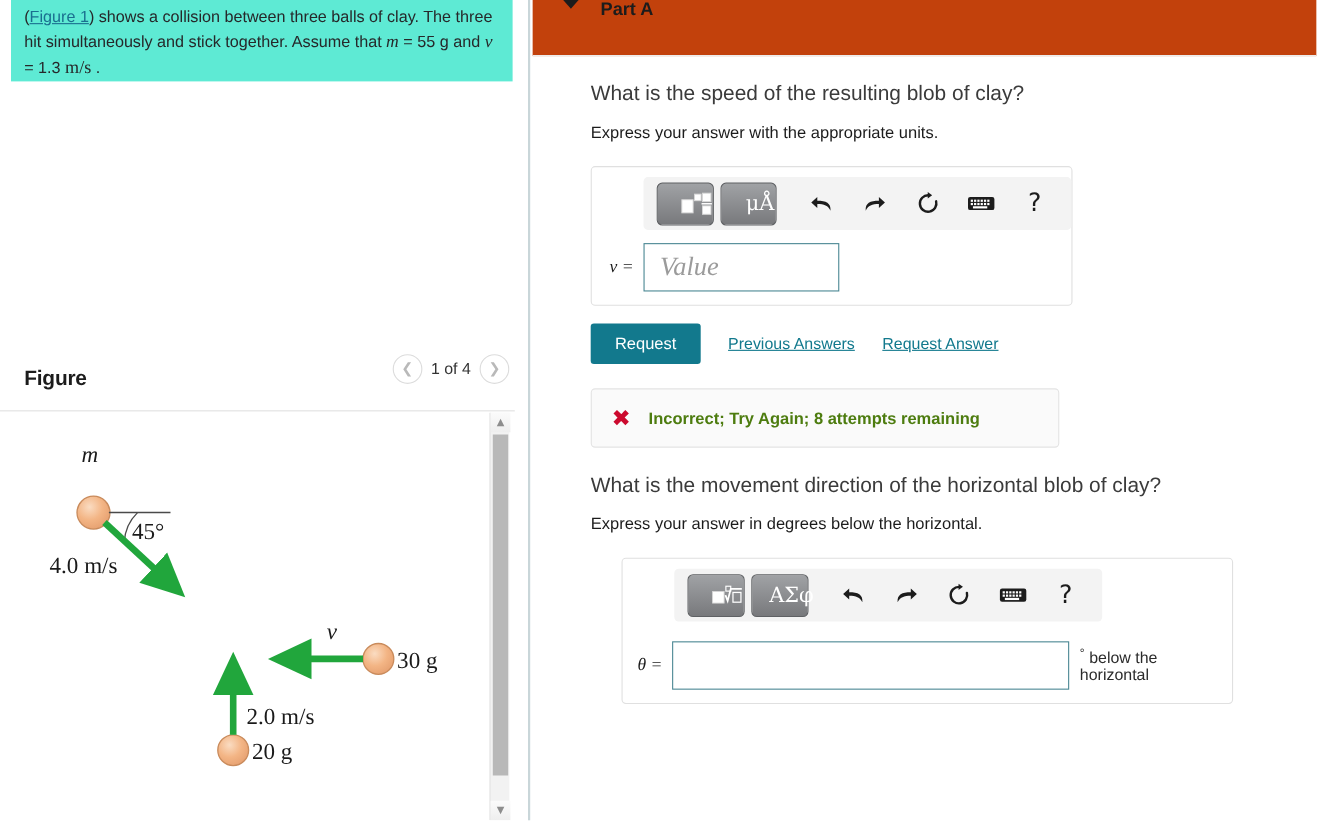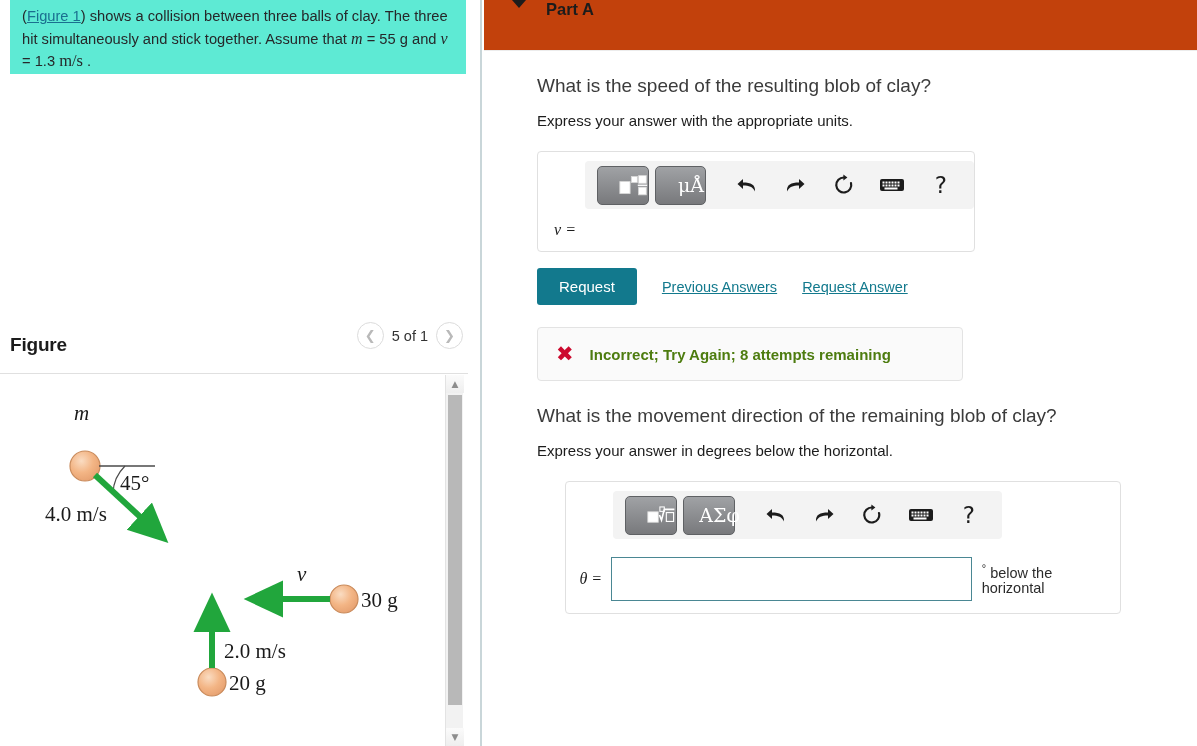--- a/index.html
+++ b/index.html
@@ -35,21 +35,21 @@
   }
   .mvar { font-family: "Liberation Serif", serif; font-style: italic; font-size: 16px; }
   .munit { font-family: "Liberation Serif", serif; font-size: 16.5px; }
 
   .figure-header {
     position: absolute; left: 0; top: 334px;
     width: 468px; height: 40px;
     border-bottom: 1px solid #e0e0e0;
   }
   .figure-title {
-    position: absolute; left: 10px; top: 0;
+    position: absolute; left: 22px; top: 0;
     font-size: 19px; font-weight: bold; color: #1c1c1c;
     letter-spacing: -0.2px;
   }
   .fig-nav {
     position: absolute; right: 5px; top: -12px;
     display: flex; align-items: center; gap: 8px;
   }
   .nav-circle {
     width: 27px; height: 27px; border-radius: 50%;
     border: 1px solid #dcdcdc; background: #fff;
@@ -216,21 +216,21 @@
   <div class="left-panel">
 
     <div class="intro-box">
       <div class="intro-text"><span>(</span><a>Figure 1</a><span>) shows a collision between three balls of clay. The three hit simultaneously and stick together. Assume that </span><span class="mvar">m</span><span> = 55  g and </span><span class="mvar">v</span><span> = 1.3 </span> <span class="munit">m/s</span><span> .</span></div>
     </div>
 
     <div class="figure-header">
       <div class="figure-title">Figure</div>
       <div class="fig-nav">
         <div class="nav-circle">❮</div>
-        <div class="nav-count">5 of 1</div>
+        <div class="nav-count">1 of 4</div>
         <div class="nav-circle">❯</div>
       </div>
     </div>
 
     <div class="figure-body">
       <svg width="445" height="371" viewBox="0 0 445 371">
         <defs>
           <radialGradient id="ballg" cx="38%" cy="33%" r="72%">
             <stop offset="0%" stop-color="#fadcc2"></stop>
             <stop offset="55%" stop-color="#f3b585"></stop>
@@ -328,38 +328,41 @@
                   <rect x="18.5" y="7.5" width="2" height="2"></rect>
                   <rect x="5.5" y="10.5" width="13" height="2"></rect>
                 </g>
               </svg>
           </div>
           <div class="tb-plain">?</div>
         </div>
 
         <div class="input-row">
           <div class="var-label">v =</div>
+          <div class="field value">
+            <span class="placeholder">Value</span>
+          </div>
         </div>
       </div>
 
       <div class="action-row">
         <button class="submit-btn">Request</button>
         <span class="link">Previous Answers</span>
         <span class="link">Request Answer</span>
       </div>
 
       <div class="feedback">
         <span class="x-mark">✖</span>
         <span class="feedback-text">Incorrect; Try Again; 8 attempts remaining</span>
       </div>
     </div>
 
 
     <div class="part-body">
-      <div class="q-text">What is the movement direction of the remaining blob of clay?</div>
+      <div class="q-text">What is the movement direction of the horizontal blob of clay?</div>
       <div class="q-bold">Express your answer in degrees below the horizontal.</div>
 
       <div class="answer-box wide">
         <div class="toolbar b">
           <div class="tb-btn dark">
             <svg width="36" height="24" viewBox="0 0 36 24">
               <rect x="1" y="8" width="13" height="13" fill="#ffffff" stroke="#d8d8d8"></rect>
               <rect x="16" y="2" width="5.5" height="5.5" fill="none" stroke="#ffffff" stroke-width="1.3"></rect>
               <path d="M15.5 12 L18 18.5 L21.5 5 L34 5" fill="none" stroke="#ffffff" stroke-width="2"></path>
               <rect x="24" y="9" width="9" height="11" fill="none" stroke="#ffffff" stroke-width="1.4"></rect>

